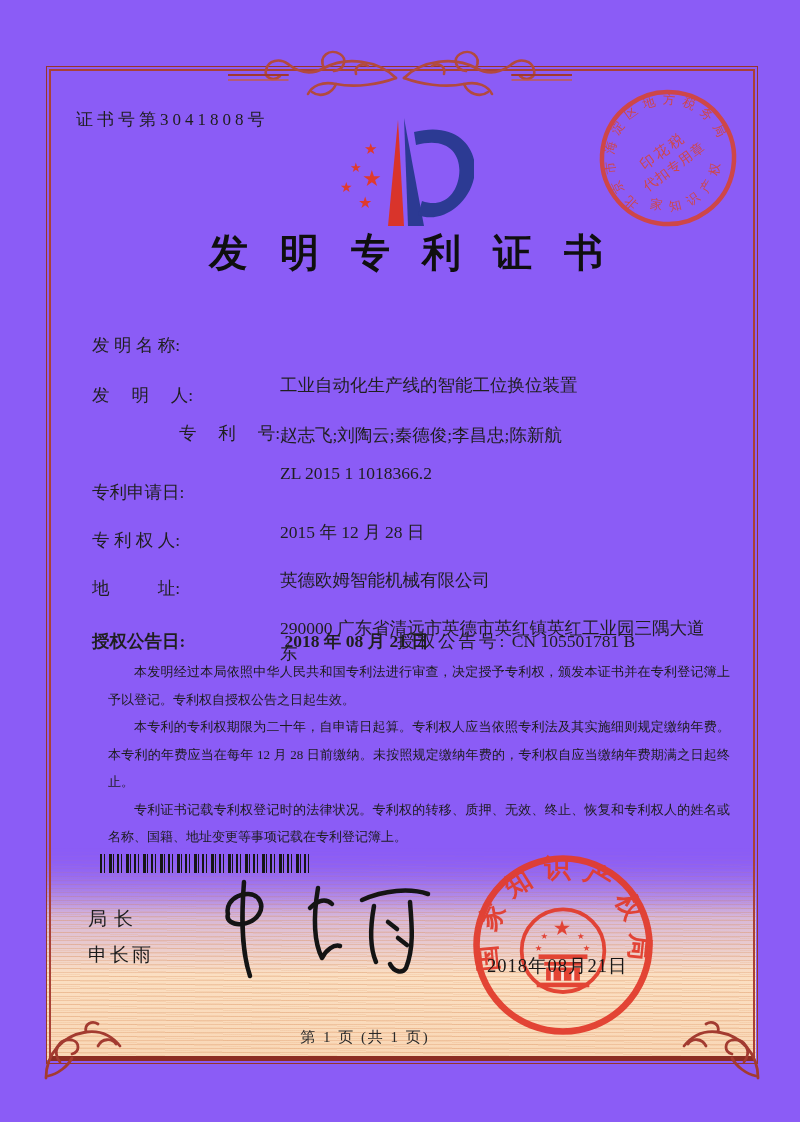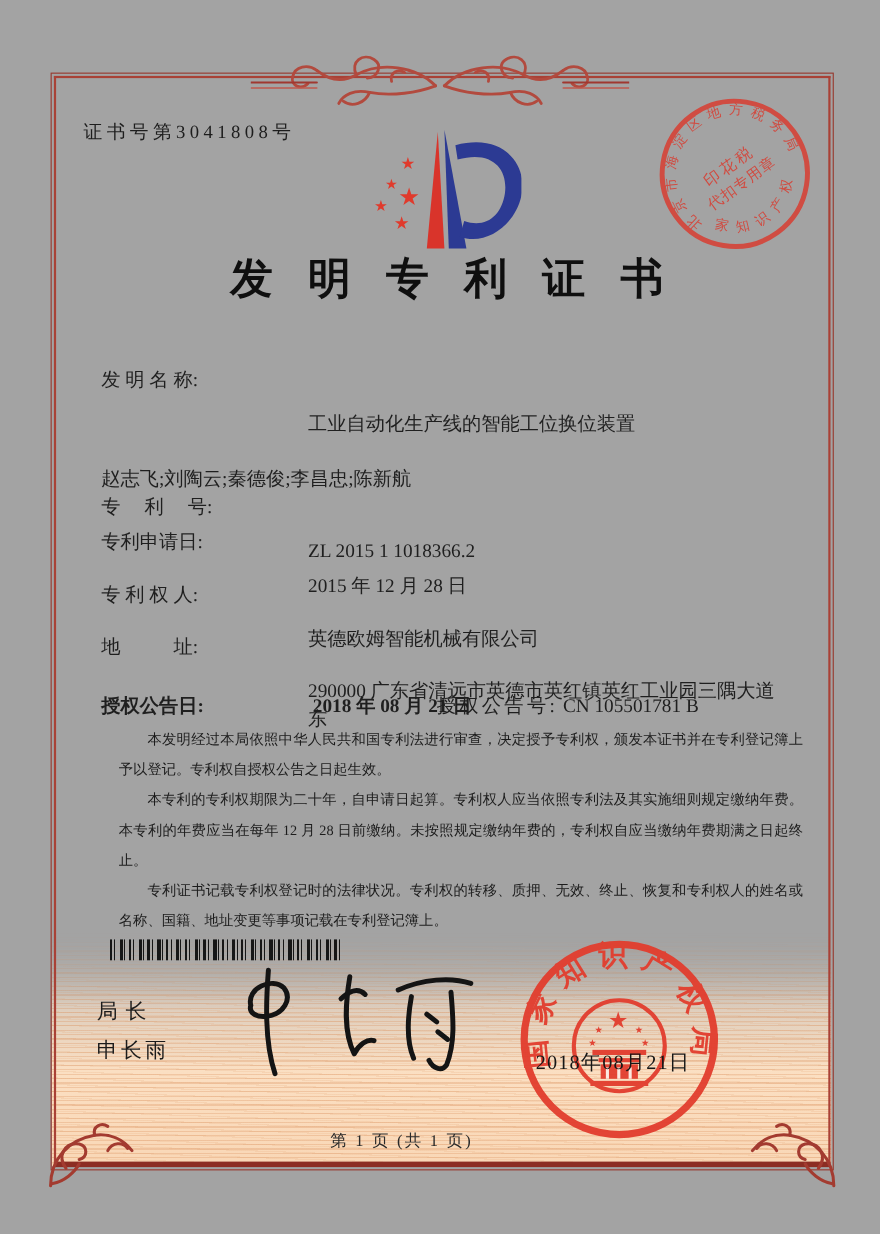--- a/index.html
+++ b/index.html
@@ -1,16 +1,16 @@
 <!DOCTYPE html>
 <html><head>
 <meta charset="utf-8">
 <style>
   html,body{margin:0;padding:0;background:#ffffff;}
-  .page{position:relative;width:800px;height:1122px;background:#a3a3a3;overflow:hidden;
+  .page{position:relative;width:800px;height:1122px;background:#8b5cf6;overflow:hidden;
         font-family:"Liberation Serif","DejaVu Serif",serif;color:#222;}
   
   .guilloche{position:absolute;left:47px;right:44px;top:848px;height:212px;z-index:1;
     background:
       repeating-linear-gradient(180deg, rgba(216,140,88,0.30) 0 1px, rgba(255,255,255,0) 1px 4px),
       repeating-linear-gradient(182deg, rgba(226,160,110,0.18) 0 1px, rgba(255,255,255,0) 1px 6px),
       linear-gradient(180deg, rgba(253,241,229,0) 0%, rgba(251,227,203,0.65) 30%, #fbdfc2 60%, #f9d7b6 100%);
     -webkit-mask-image:linear-gradient(180deg, transparent 0, #000 70px);
     mask-image:linear-gradient(180deg, transparent 0, #000 70px);}
   
@@ -124,23 +124,24 @@
   </svg>
 
   <div class="title z3">发明专利证书</div>
 
   <div class="fields z3">
     <div class="frow" style="top:0;">
       <span class="flabel">发 明 名 称:</span>
       <span class="fvalue">工业自动化生产线的智能工位换位装置</span>
     </div>
     <div class="frow" style="top:50px;">
+      <span class="flabel">发　 明　 人:</span>
       <span class="fvalue">赵志飞;刘陶云;秦德俊;李昌忠;陈新航</span>
     </div>
-    <div class="frow" style="top:115px;">
+    <div class="frow" style="top:88px;text-align:right;">
       <span class="flabel">专　 利　 号:</span>
       <span class="fvalue">ZL 2015 1 1018366.2</span>
     </div>
     <div class="frow" style="top:147px;">
       <span class="flabel">专利申请日:</span>
       <span class="fvalue">2015 年 12 月 28 日</span>
     </div>
     <div class="frow" style="top:195px;">
       <span class="flabel">专 利 权 人:</span>
       <span class="fvalue">英德欧姆智能机械有限公司</span>

